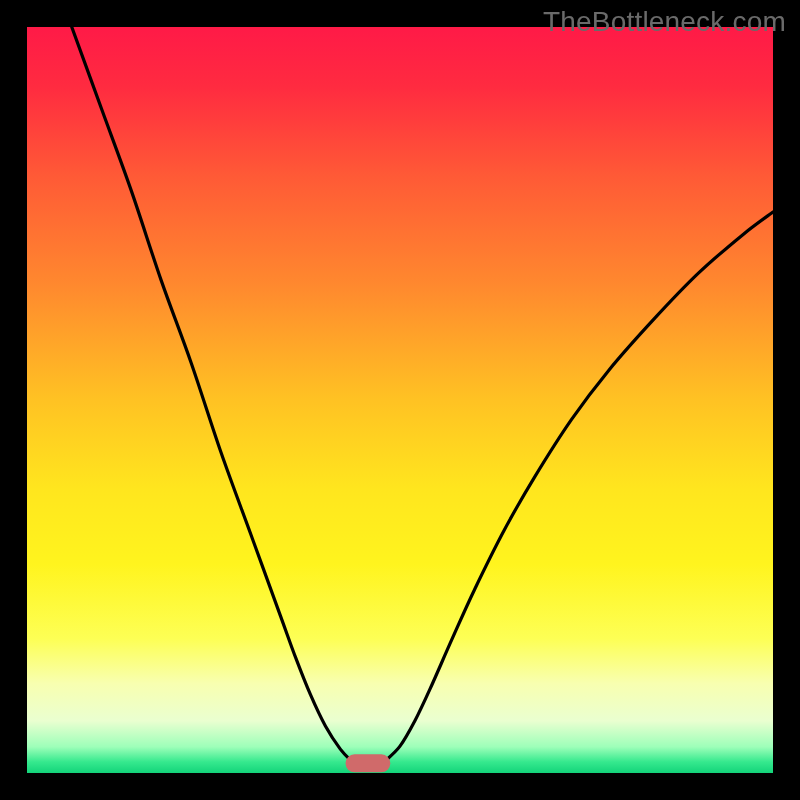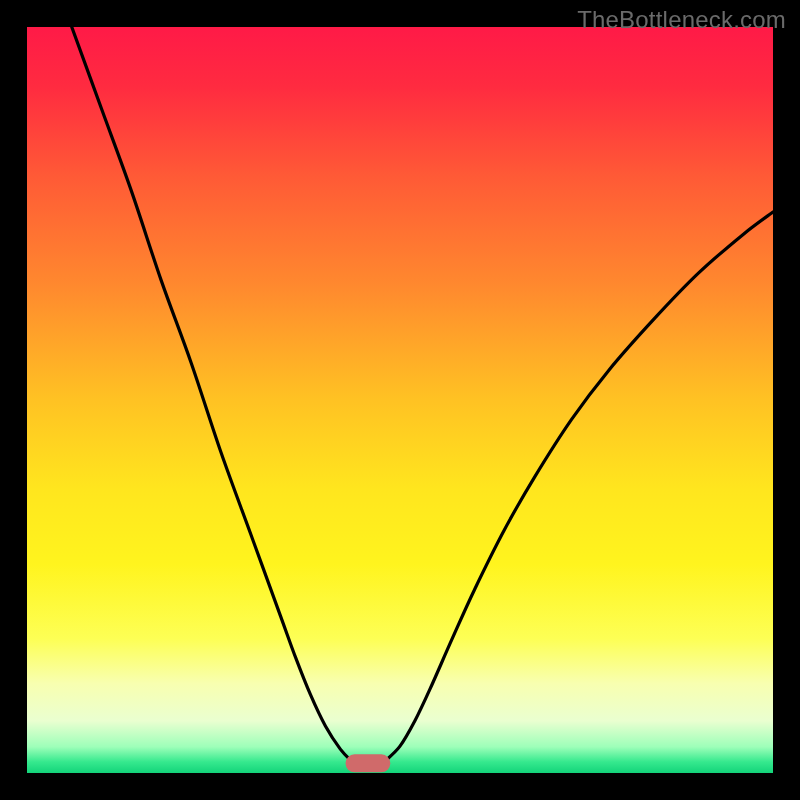--- a/index.html
+++ b/index.html
@@ -18,21 +18,21 @@
     position: absolute;
     left: 0; top: 0;
     width: 746px;
     height: 746px;
   }
   .watermark {
     position: absolute;
     top: 6px;
     right: 14px;
     color: #6a6a6a;
-    font-size: 24px;
+    font-size: 28px;
     font-weight: 500;
     letter-spacing: 0.2px;
     user-select: none;
   }
 </style>
 </head>
 <body>
 
 <div class="frame">
   <svg class="plot" viewBox="0 0 746 746" preserveAspectRatio="none">

